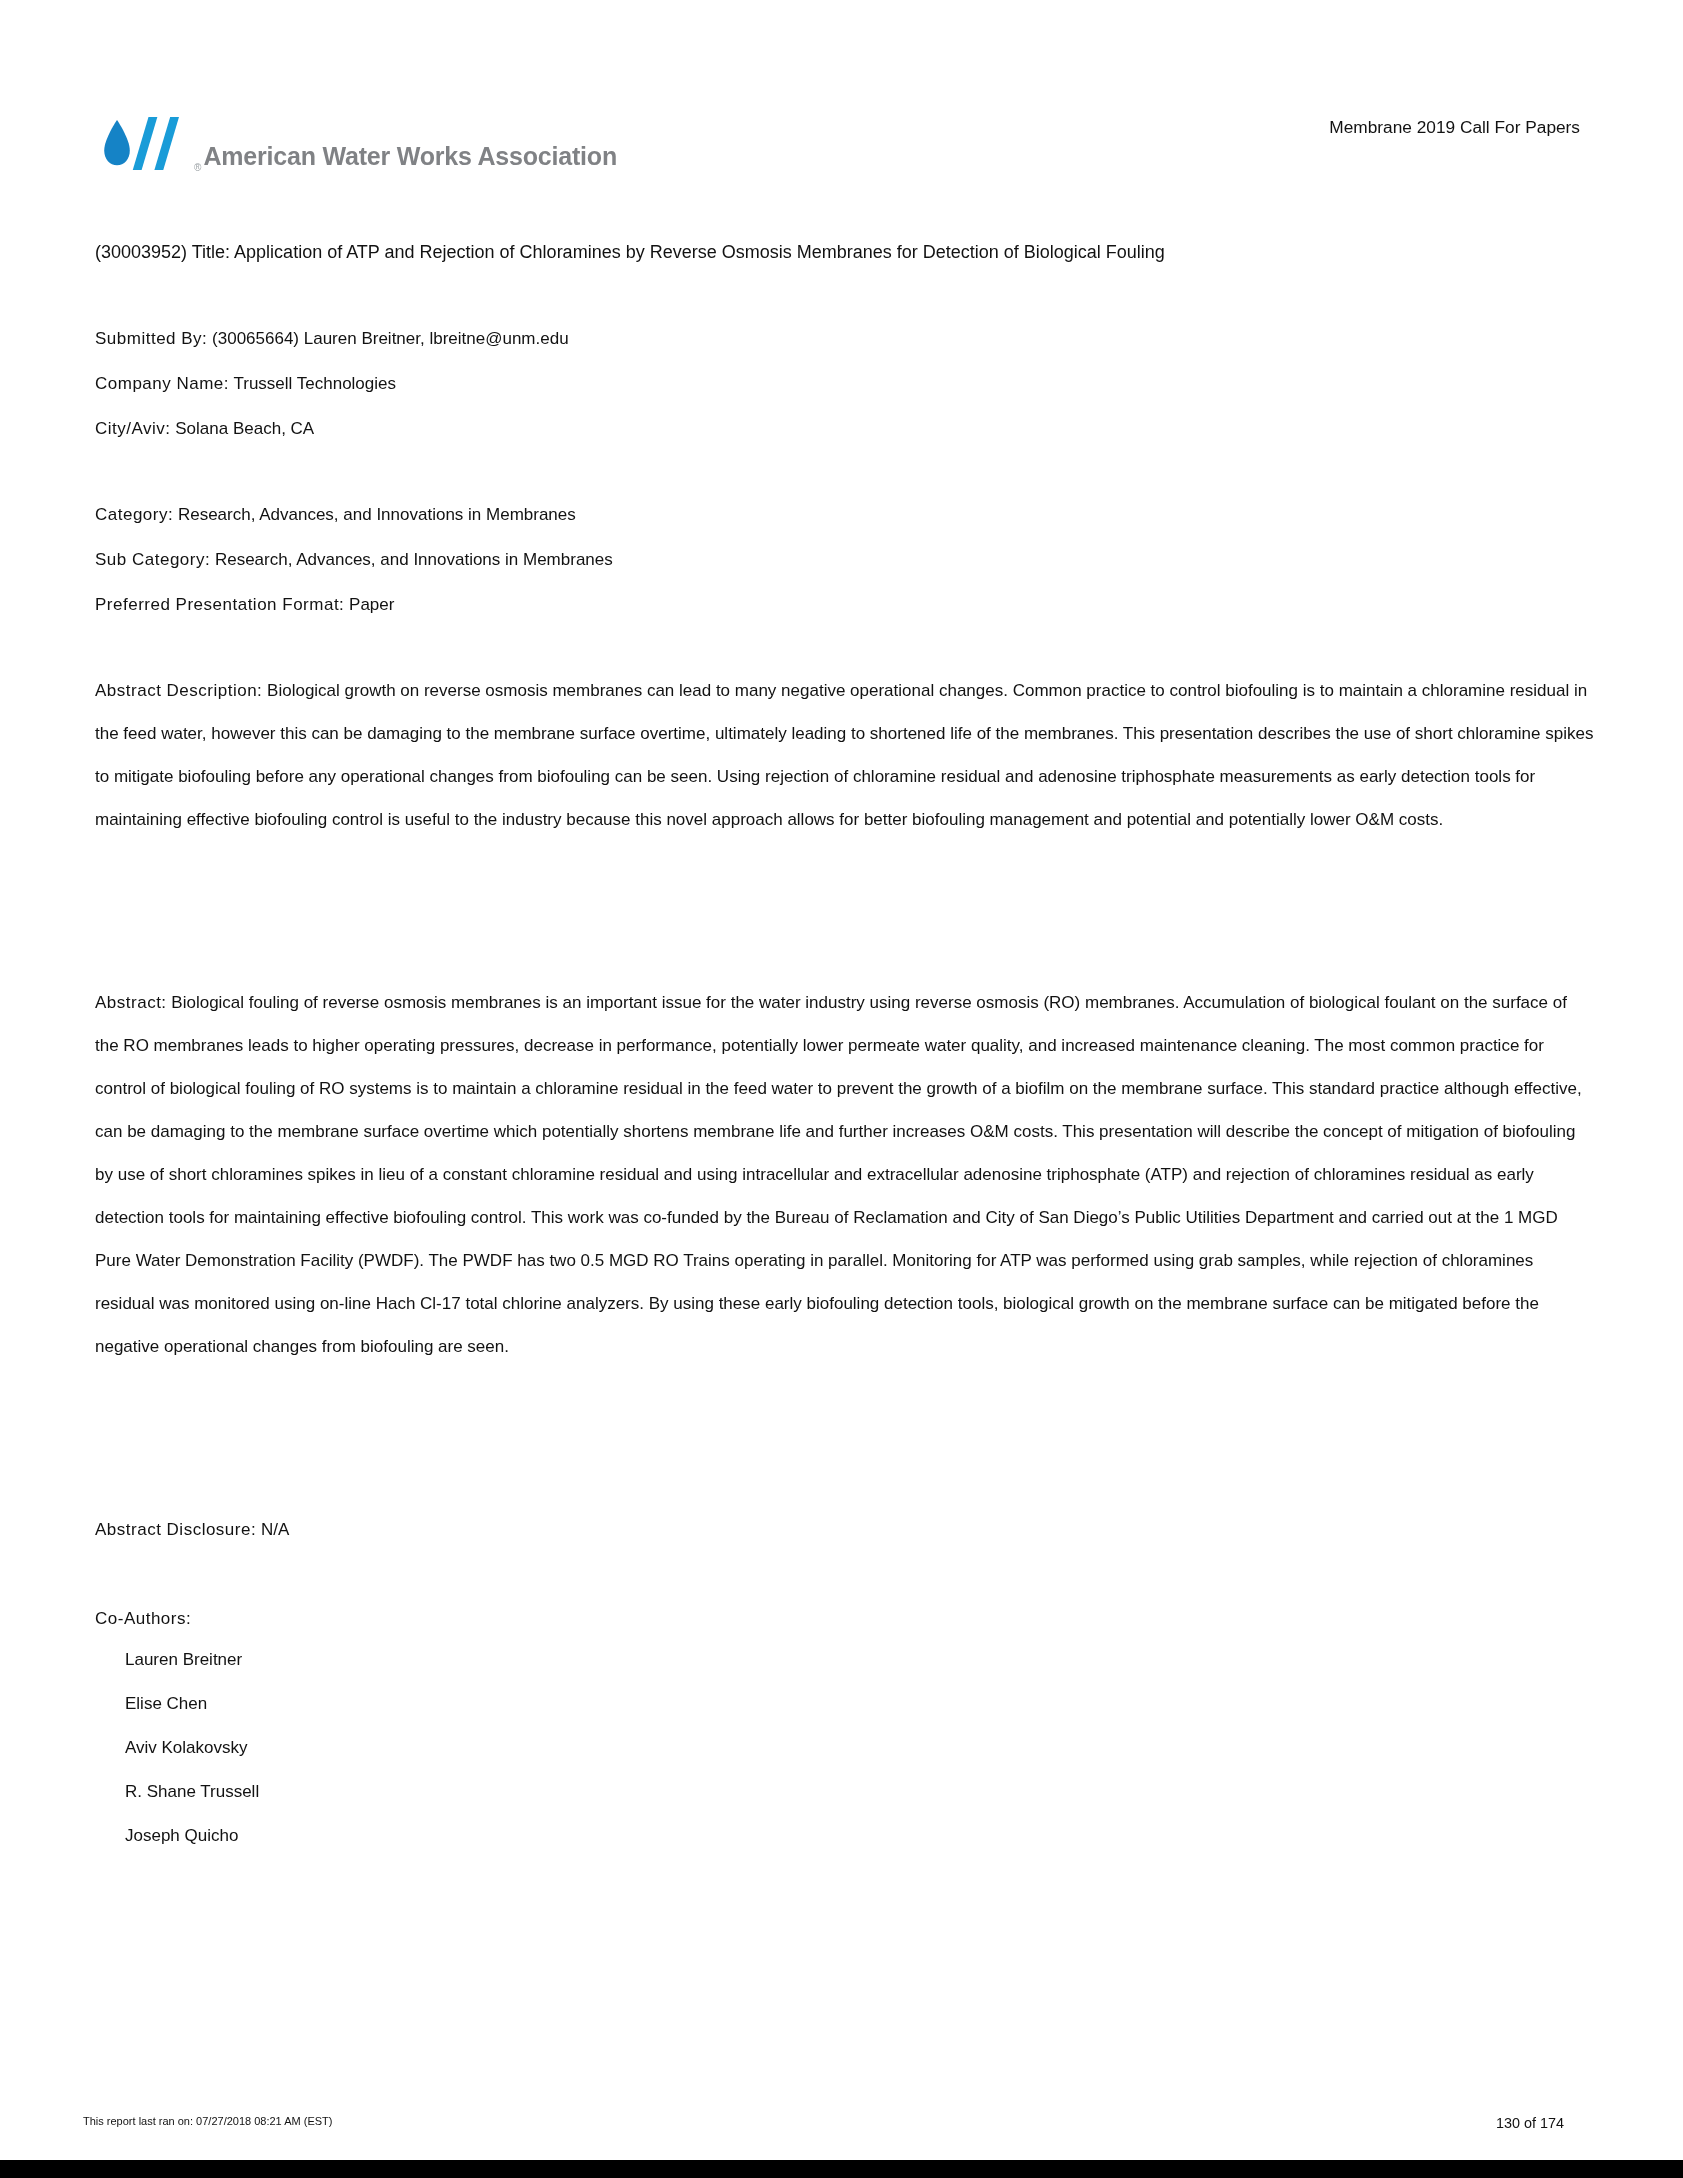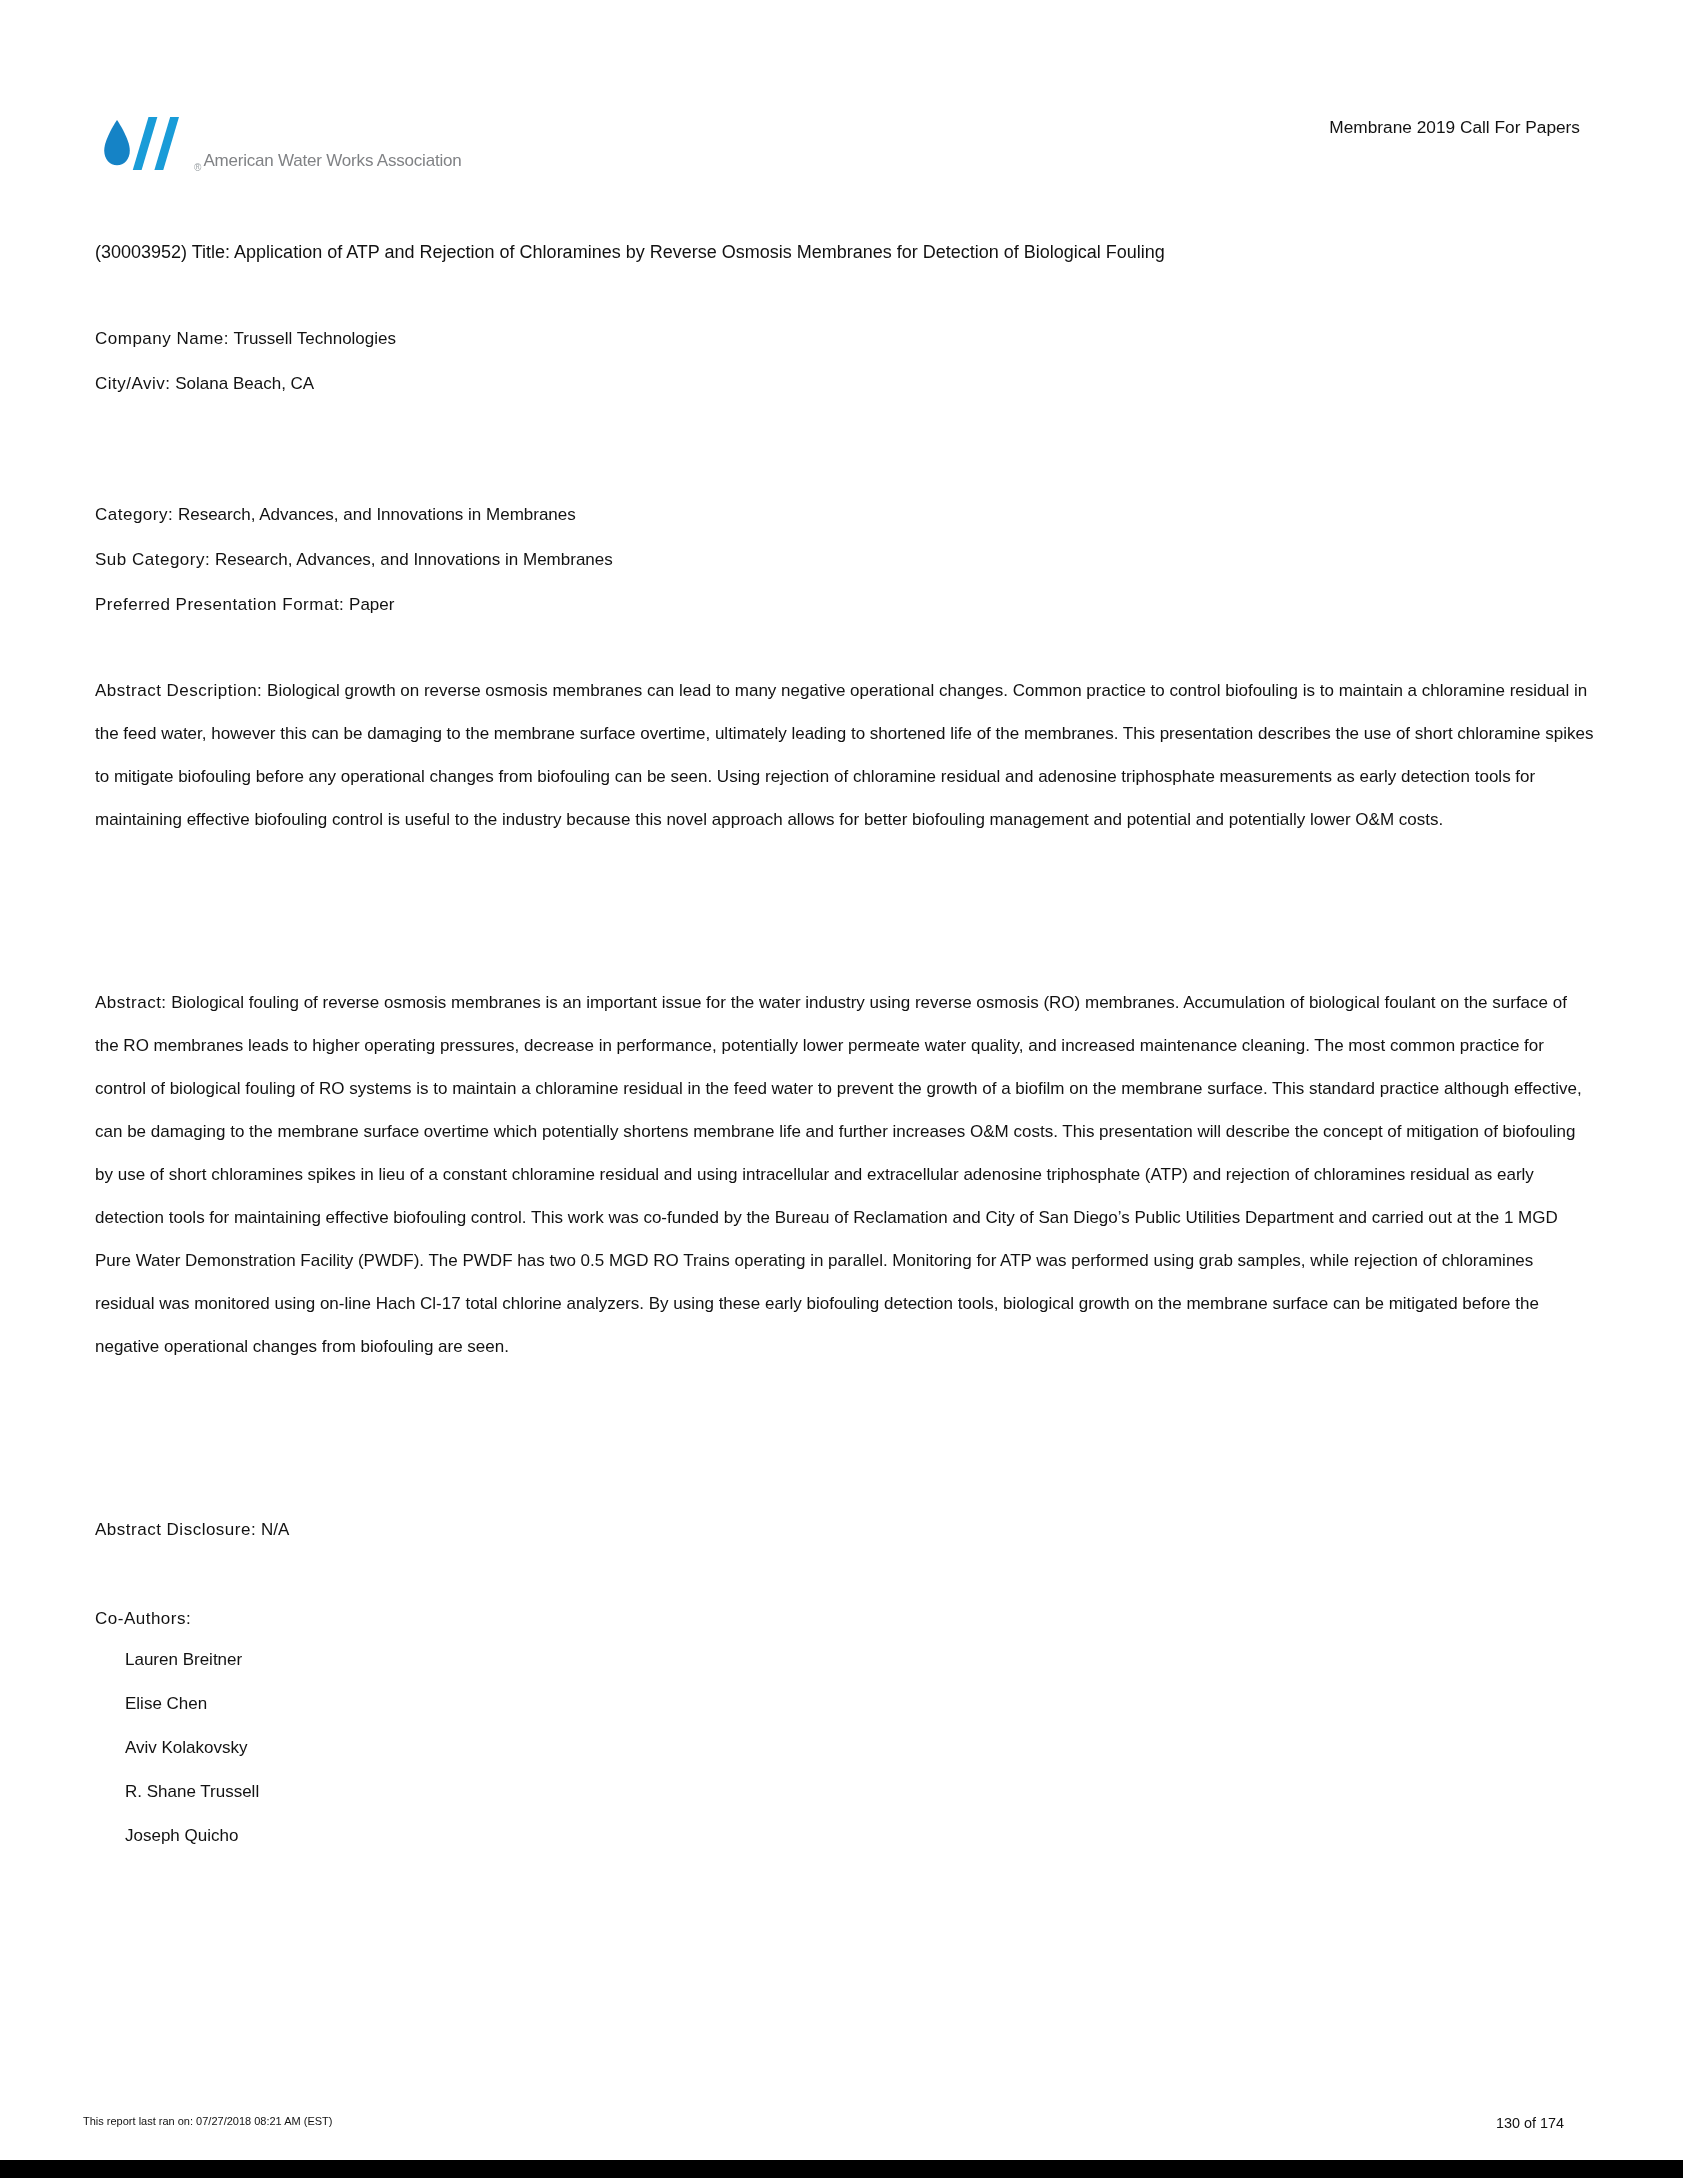--- a/index.html
+++ b/index.html
@@ -22,22 +22,22 @@
     align-items: flex-end;
   }
   .logo svg { display: block; }
   .logo .reg {
     font-size: 10px;
     color: #9aa0a4;
     margin: 0 2px 3px -4px;
     letter-spacing: 0;
   }
   .logo-text {
-    font-size: 17px;
-    font-weight: 400;
+    font-size: 25px;
+    font-weight: 700;
     color: #808285;
     letter-spacing: -0.2px;
     padding-bottom: 5px;
     white-space: nowrap;
   }
   .report-name {
     position: absolute;
     top: 117px;
     right: 103px;
     font-size: 17.3px;
@@ -101,20 +101,24 @@
     <span class="reg">®</span>
     <span class="logo-text">American Water Works Association</span>
   </div>
 
   <div class="report-name">Membrane 2019 Call For Papers</div>
 
   <div class="doc-title">(30003952) Title: Application of ATP and Rejection of Chloramines by Reverse Osmosis Membranes for Detection of Biological Fouling</div>
 
   <div class="block" style="top: 316px;">
     <div class="line">
+      <span class="lbl">Submitted By:</span>
+      <span>(30065664) Lauren Breitner, lbreitne@unm.edu</span>
+    </div>
+    <div class="line">
       <span class="lbl">Company Name:</span>
       <span>Trussell Technologies</span>
     </div>
     <div class="line">
       <span class="lbl">City/Aviv:</span>
       <span>Solana Beach, CA</span>
     </div>
   </div>
 
   <div class="block" style="top: 492px;">

